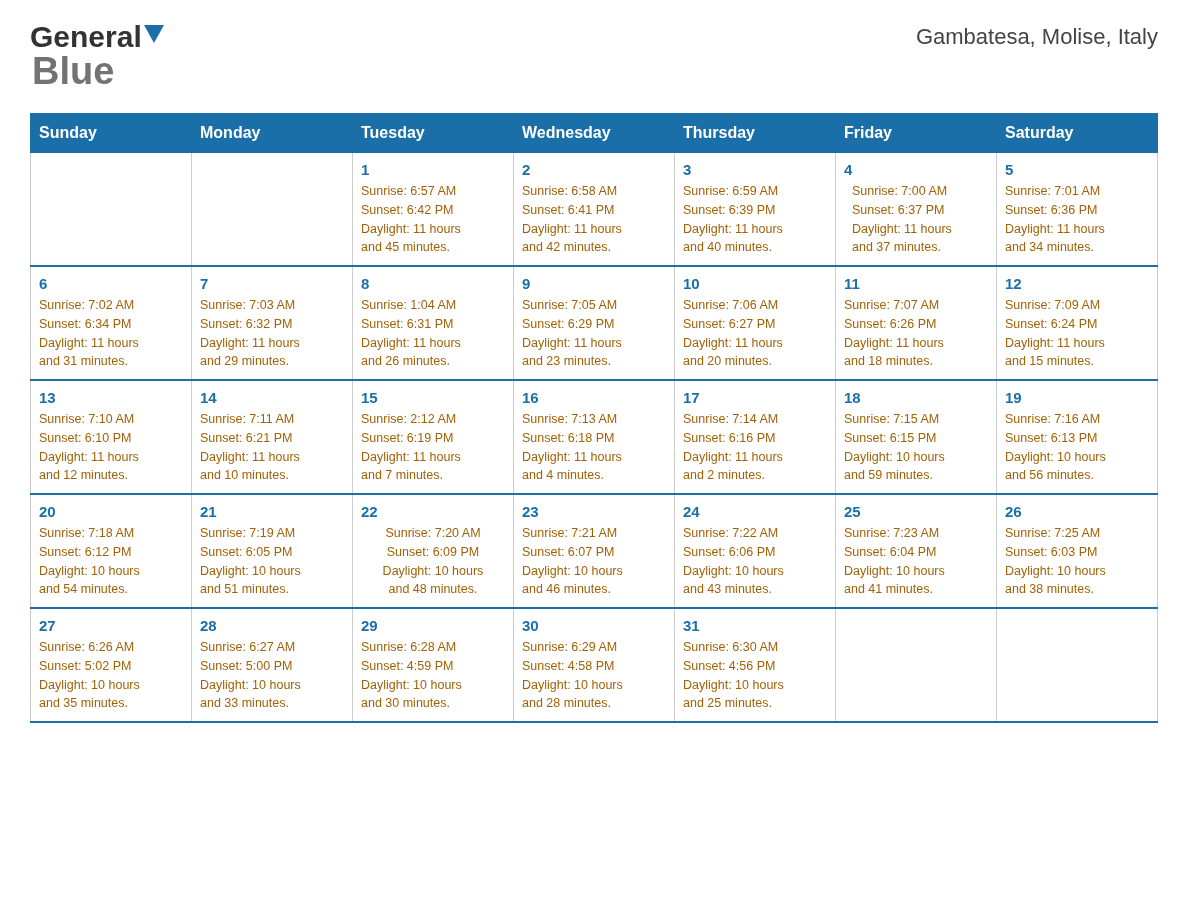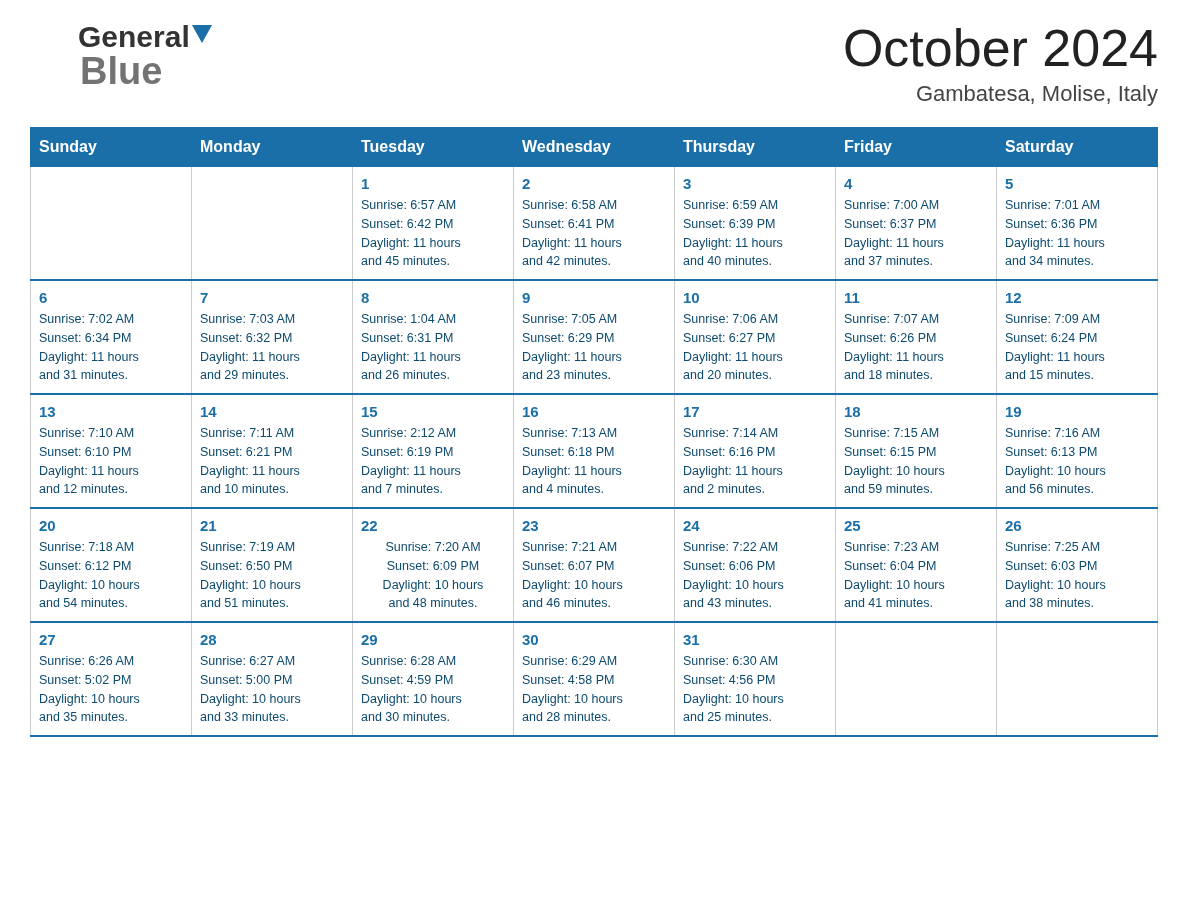--- a/index.html
+++ b/index.html
@@ -8,21 +8,20 @@
       background: #fff;
       padding: 20px 30px;
       width: 1188px;
       min-height: 918px;
     }
     .header {
       display: flex;
       justify-content: space-between;
       align-items: flex-start;
       margin-bottom: 20px;
-      margin-left: 48px;
     }
     .logo {
       display: flex;
       flex-direction: column;
       align-items: flex-start;
     }
     .title-block {
       text-align: right;
     }
     .month-title {
@@ -64,21 +63,21 @@
     }
     .day-number {
       font-size: 15px;
       font-weight: bold;
       color: #1a6fa8;
       display: block;
       margin-bottom: 4px;
     }
     .day-info {
       font-size: 12.5px;
-      color: #0c4a6e;
+      color: #a16207;
       line-height: 1.5;
     }
     .empty-cell {
       background: #fff;
     }
 
     
     .logo-line1 {
       display: flex;
       align-items: center;
@@ -101,21 +100,20 @@
   <div class="logo">
     <div class="logo-line1">
       <span>General</span>
       <svg width="20" height="20" viewBox="0 0 20 20" style="margin-left:2px; margin-top:-4px;">
         <polygon points="0,0 20,0 10,18" fill="#1a6fa8"></polygon>
       </svg>
     </div>
     <div class="logo-line2">Blue</div>
   </div>
   <div class="title-block">
-    <div class="month-title">October 2024</div>
     <div class="location">Gambatesa, Molise, Italy</div>
   </div>
 </div>
 
 <table class="calendar">
   <thead>
     <tr>
     <th>Sunday</th>
         <th>Monday</th>
         <th>Tuesday</th>
@@ -145,21 +143,21 @@
         </td>
         <td>
           <span class="day-number">3</span>
           <div class="day-info" style="white-space: pre-line;">Sunrise: 6:59 AM
 Sunset: 6:39 PM
 Daylight: 11 hours
 and 40 minutes.</div>
         </td>
         <td>
           <span class="day-number">4</span>
-          <div class="day-info" style="white-space: pre-line;">Sunrise: 7:00 AM
+          <div class="day-info" style="white-space: pre-line; margin-left: 8px;">Sunrise: 7:00 AM
 Sunset: 6:37 PM
 Daylight: 11 hours
 and 37 minutes.</div>
         </td>
         <td>
           <span class="day-number">5</span>
           <div class="day-info" style="white-space: pre-line;">Sunrise: 7:01 AM
 Sunset: 6:36 PM
 Daylight: 11 hours
 and 34 minutes.</div>
@@ -271,21 +269,21 @@
         <td>
           <span class="day-number">20</span>
           <div class="day-info" style="white-space: pre-line;">Sunrise: 7:18 AM
 Sunset: 6:12 PM
 Daylight: 10 hours
 and 54 minutes.</div>
         </td>
         <td>
           <span class="day-number">21</span>
           <div class="day-info" style="white-space: pre-line;">Sunrise: 7:19 AM
-Sunset: 6:50 PM
+Sunset: 6:05 PM
 Daylight: 10 hours
 and 51 minutes.</div>
         </td>
         <td>
           <span class="day-number">22</span>
           <div class="day-info" style="white-space: pre-line; text-align: center;">Sunrise: 7:20 AM
 Sunset: 6:09 PM
 Daylight: 10 hours
 and 48 minutes.</div>
         </td>

